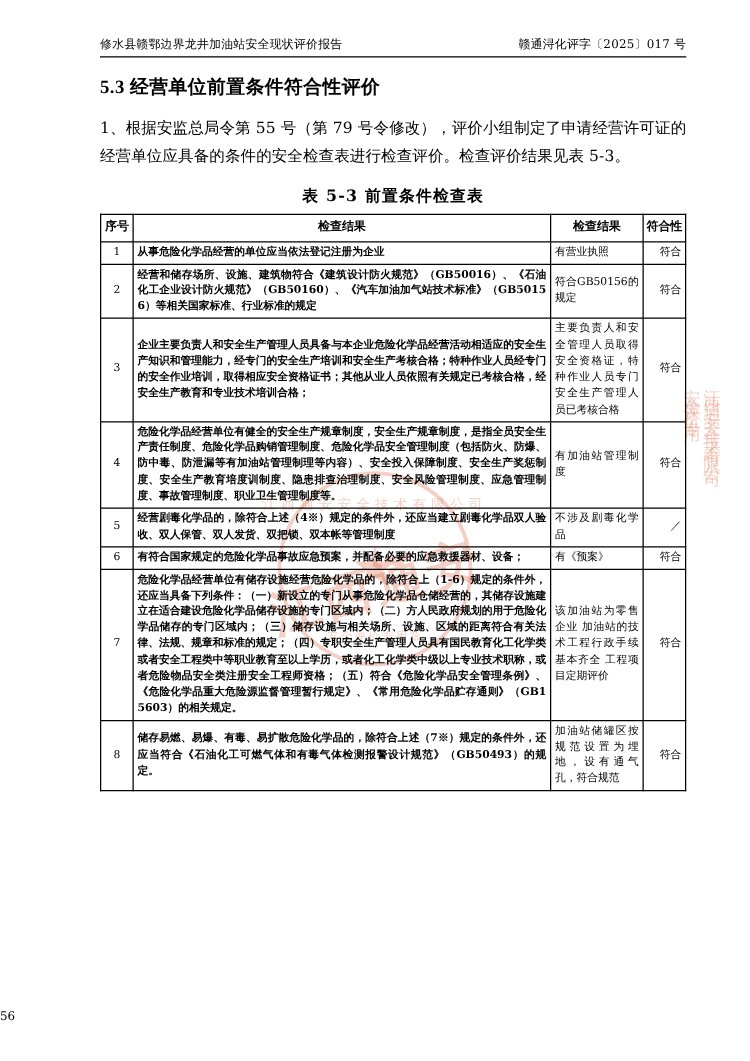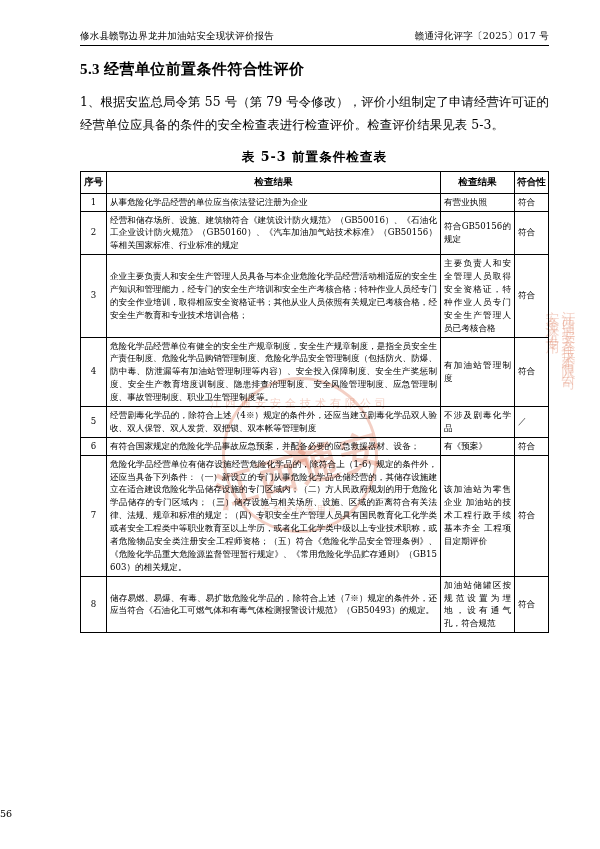--- a/index.html
+++ b/index.html
@@ -77,23 +77,23 @@
     vertical-align: middle;
     word-break: break-all;
   }
   table.chk thead th {
     text-align: center;
     font-weight: bold;
     font-size: 9.6px;
     padding: 3px 2px;
   }
   td.c-no   { text-align: center; width: 26px; }
-  td.c-cont { text-align: justify; }
+  td.c-cont { text-align: justify; font-weight: bold; }
   td.c-stat { text-align: justify; width: 74px; }
-  td.c-ok   { text-align: left; width: 34px; }
+  td.c-ok   { text-align: right; width: 34px; }
   col.w-no   { width: 26px; }
   col.w-cont { width: auto; }
   col.w-stat { width: 74px; }
   col.w-ok   { width: 34px; }
   
   .foot-note {
     font-size: 12.4px;
     line-height: 1.85;
     margin-top: 8px;
     text-align: justify;

